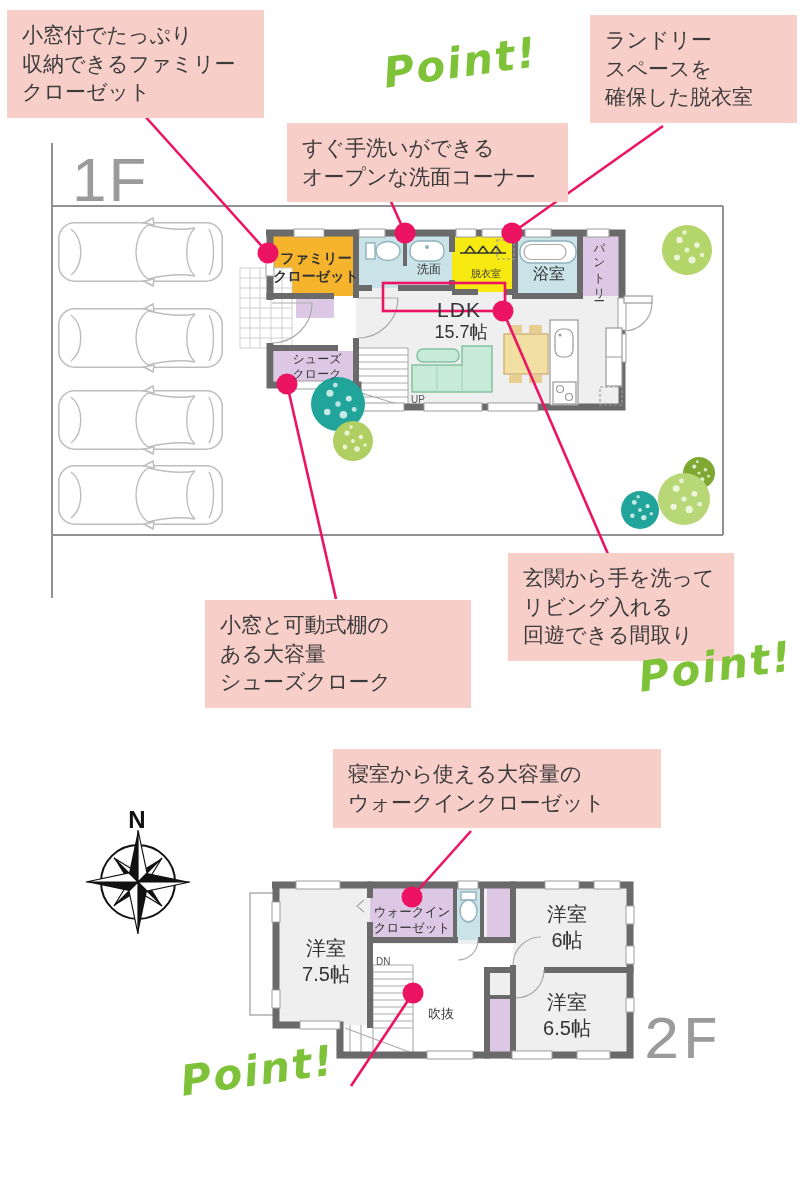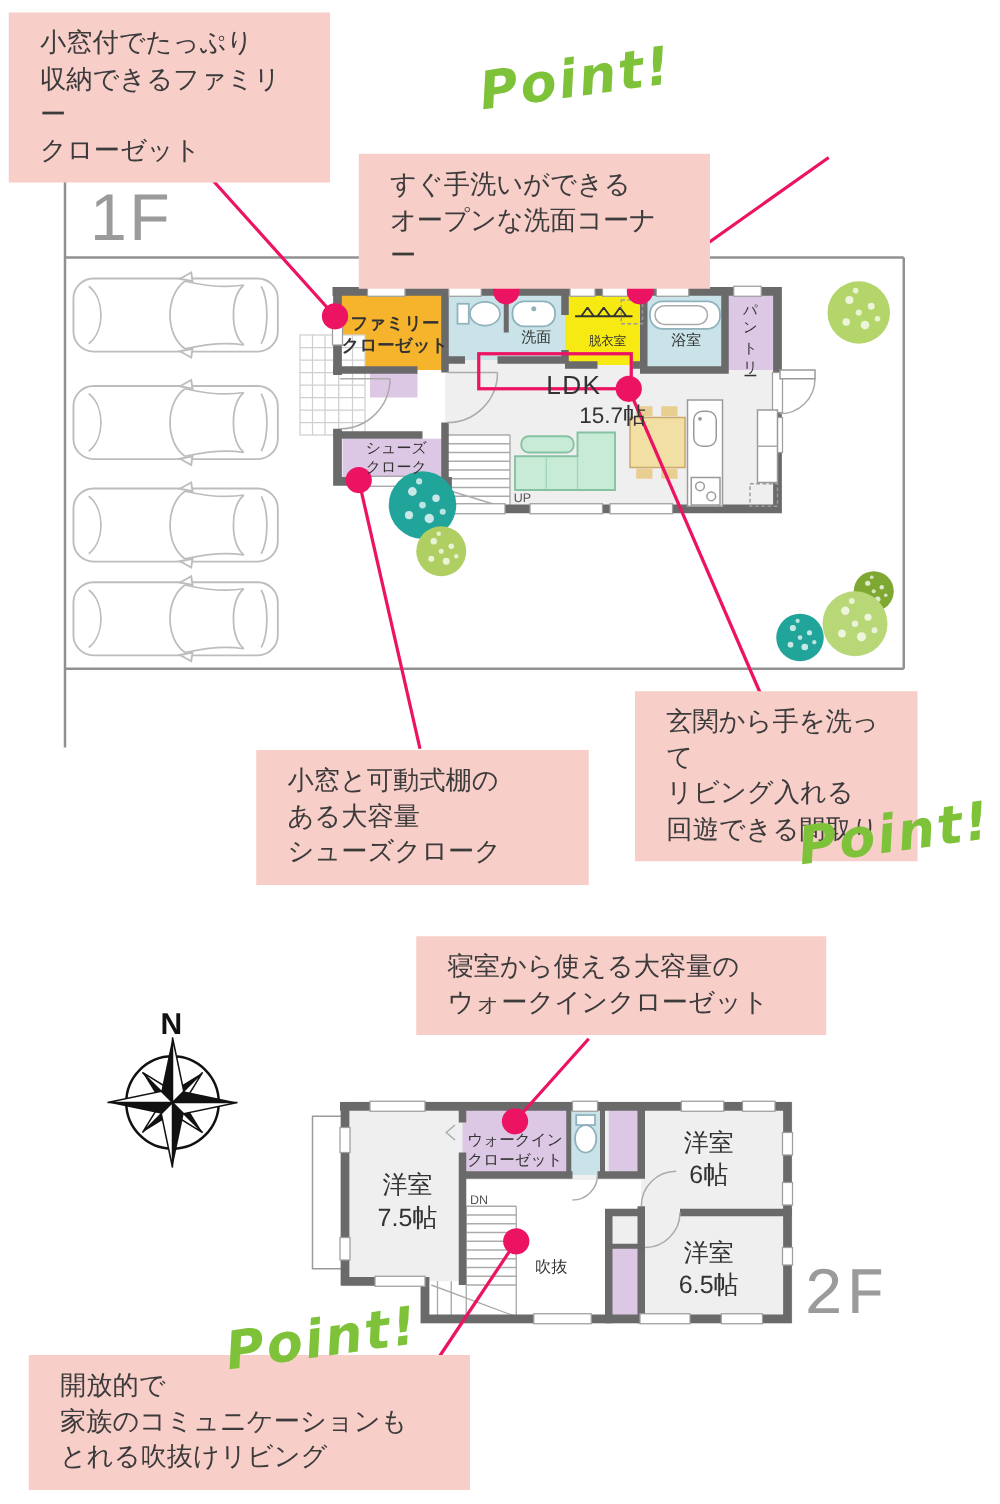--- a/index.html
+++ b/index.html
@@ -21,25 +21,25 @@
   .carbody{fill:#fff;stroke:var(--car_gray,#BDBDBD);stroke-width:1.5;}
   .carline{fill:none;stroke:var(--car_gray,#BDBDBD);stroke-width:1.4;}
   .pinkline{stroke:var(--accent_pink,#EC1362);stroke-width:2.6;fill:none;}
   .pinkdot{fill:var(--accent_pink,#EC1362);}
   
   .lbl{position:absolute;transform:translate(-50%,-50%);white-space:pre-line;text-align:center;
        color:#333;line-height:1.28;}
   .lbl-s{position:absolute;transform:translate(0,-50%);white-space:pre;color:#555;}
   .vert{writing-mode:vertical-rl;letter-spacing:2px;}
   .callout{position:absolute;background:var(--callout_bg,#F8CEC9);color:#3b3b3b;font-size:21px;
-           line-height:1.36;padding:11px 25px;white-space:pre-line;box-sizing:border-box;z-index:3;}
+           line-height:1.36;padding:11px 15px;white-space:pre-line;box-sizing:border-box;z-index:3;}
   .point{position:absolute;color:var(--point_green,#7EC239);font-size:42px;font-style:italic;
          font-weight:600;letter-spacing:2px;transform:rotate(-8deg);z-index:4;
          font-family:"DejaVu Sans",sans-serif;}
-  .floor{position:absolute;color:var(--floor_label_gray,#9B9B9B);font-size:53px;letter-spacing:2px;z-index:2;}
+  .floor{position:absolute;color:var(--floor_label_gray,#9B9B9B);font-size:62px;letter-spacing:2px;z-index:2;}
   .nmark{position:absolute;transform:translate(-50%,-50%);font-weight:bold;font-size:24px;color:#111;}
 </style>
 </head>
 <body>
 
 <div id="canvas">
 
 <svg id="plan-svg" width="800" height="1203" viewBox="0 0 800 1203">
   <defs>
     <g id="car">
@@ -271,53 +271,53 @@
 </svg>
 
   <div class="floor" style="left:72px;top:144px;">1F</div>
   <div class="floor" style="left:643px;top:1006px;font-family:Liberation Mono, monospace;">2F</div>
   <div class="nmark" style="left:137px;top:820px;">N</div>
 
   <div class="lbl" style="left:316px;top:268px;font-size:14px;font-weight:bold;">ファミリー
 クローゼット</div>
   <div class="lbl" style="left:429px;top:270px;font-size:12px;">洗面</div>
   <div class="lbl" style="left:486px;top:274px;font-size:10px;">脱衣室</div>
-  <div class="lbl" style="left:549px;top:274px;font-size:12px;font-family:Liberation Mono, monospace;">浴室</div>
+  <div class="lbl" style="left:549px;top:274px;font-size:16px;">浴室</div>
   <div class="lbl vert" style="left:599px;top:266px;font-size:11.5px;">パントリー</div>
   <div class="lbl" style="left:459px;top:310px;font-size:21px;letter-spacing:1px;">LDK</div>
-  <div class="lbl" style="left:461px;top:333px;font-size:18px;margin-left:29px;">15.7帖</div>
+  <div class="lbl" style="left:461px;top:333px;font-size:18px;">15.7帖</div>
   <div class="lbl" style="left:317px;top:367px;font-size:12px;">シューズ
 クローク</div>
   <div class="lbl-s" style="left:411px;top:399px;font-size:10px;">UP</div>
 
   <div class="lbl" style="left:412px;top:920px;font-size:12.5px;">ウォークイン
 クローゼット</div>
   <div class="lbl" style="left:326px;top:962px;font-size:20px;">洋室
 7.5帖</div>
   <div class="lbl" style="left:567px;top:928px;font-size:20px;">洋室
 6帖</div>
   <div class="lbl" style="left:567px;top:1016px;font-size:20px;">洋室
 6.5帖</div>
   <div class="lbl" style="left:441px;top:1014px;font-size:13px;">吹抜</div>
   <div class="lbl-s" style="left:376px;top:961px;font-size:10px;text-align:center;">DN</div>
 
   <div class="callout" style="left:7px;top:10px;width:257px;">小窓付でたっぷり
 収納できるファミリー
 クローゼット</div>
   <div class="callout" style="left:287px;top:97px;width:281px;margin-top:26px;">すぐ手洗いができる
 オープンな洗面コーナー</div>
+  <div class="callout" style="left:590px;top:15px;width:207px;">ランドリー
+スペースを
+確保した脱衣室</div>
   <div class="callout" style="left:508px;top:553px;width:226px;">玄関から手を洗って
 リビング入れる
 回遊できる間取り</div>
   <div class="callout" style="left:205px;top:600px;width:266px;">小窓と可動式棚の
 ある大容量
 シューズクローク</div>
   <div class="callout" style="left:333px;top:749px;width:328px;">寝室から使える大容量の
 ウォークインクローゼット</div>
-  <div class="callout" style="left:23px;top:1084px;width:353px;">開放的で
-家族のコミュニケーションも
-とれる吹抜けリビング</div>
 
   <div class="point" style="left:383px;top:38px;">Point!</div>
   <div class="point" style="left:638px;top:642px;">Point!</div>
   <div class="point" style="left:180px;top:1046px;">Point!</div>
 
 </div>
 
 </body></html>

